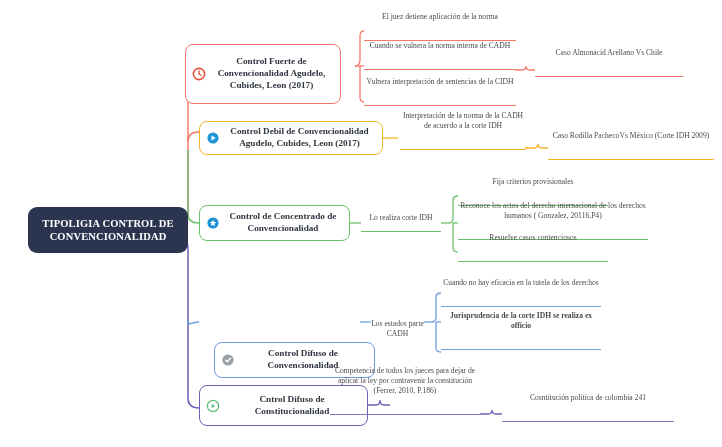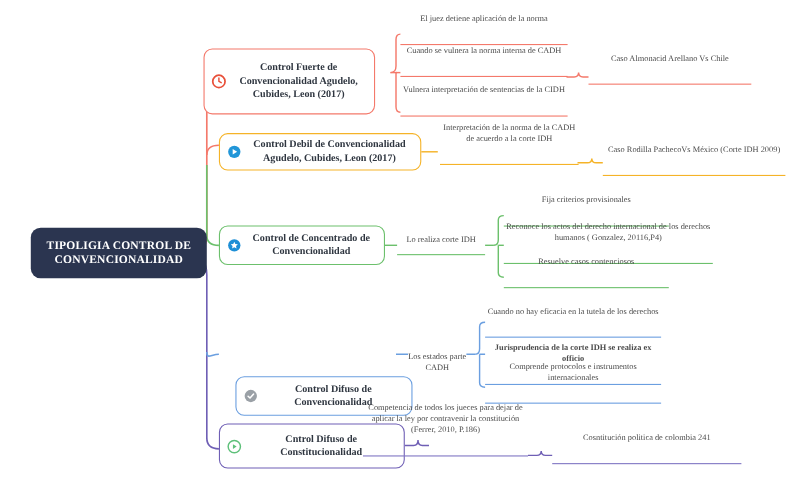--- a/index.html
+++ b/index.html
@@ -234,23 +234,20 @@
 
   <div class="leaf c-blue mid" style="left:371px; top:319px; width:53px; height:16px; border-bottom:none;">
     <span>Los estados parte CADH</span>
   </div>
   <div class="leaf c-blue" style="left:441px; top:281px; width:160px; height:26px;">
     <span>Cuando no hay eficacia en la tutela de los derechos</span>
   </div>
   <div class="leaf c-blue" style="left:441px; top:324px; width:160px; height:26px;font-weight:bold;">
     <span>Jurisprudencia de la corte IDH  se realiza ex officio</span>
   </div>
-  <div class="leaf c-blue" style="left:441px; top:341px; width:160px; height:26px;">
-    <span>Comprende protocolos e instrumentos internacionales</span>
-  </div>
 
   <div class="branch-node c-purple" style="left:199px; top:385px; width:169px; height:41px;">
     <span class="b-icon">
       <svg viewBox="0 0 16 16" width="14" height="14">
         <circle cx="8" cy="8" r="6.4" fill="none" stroke="#5ec07a" stroke-width="1.5"></circle>
         <path d="M6.6 5.5 L10.4 8 L6.6 10.5 Z" fill="#5ec07a"></path>
       </svg>
     </span>
     <span class="b-label">Cntrol Difuso de Constitucionalidad</span>
   </div>

